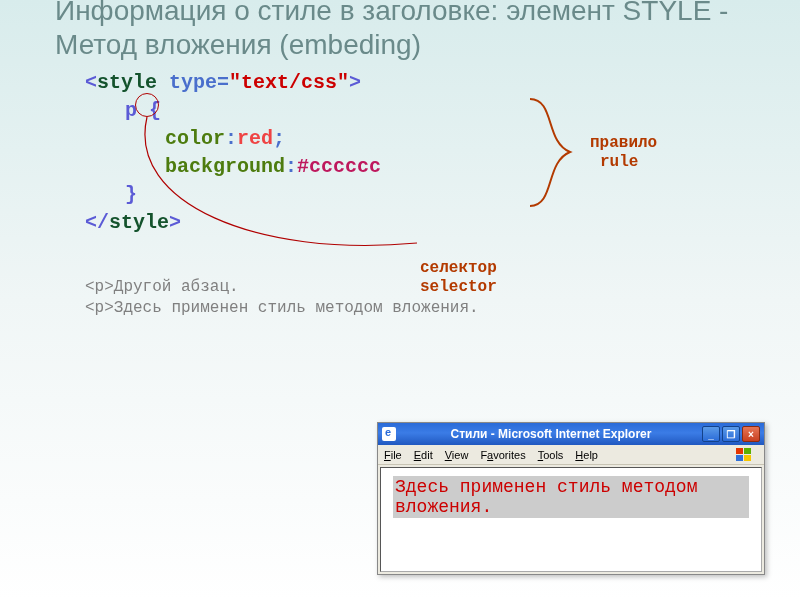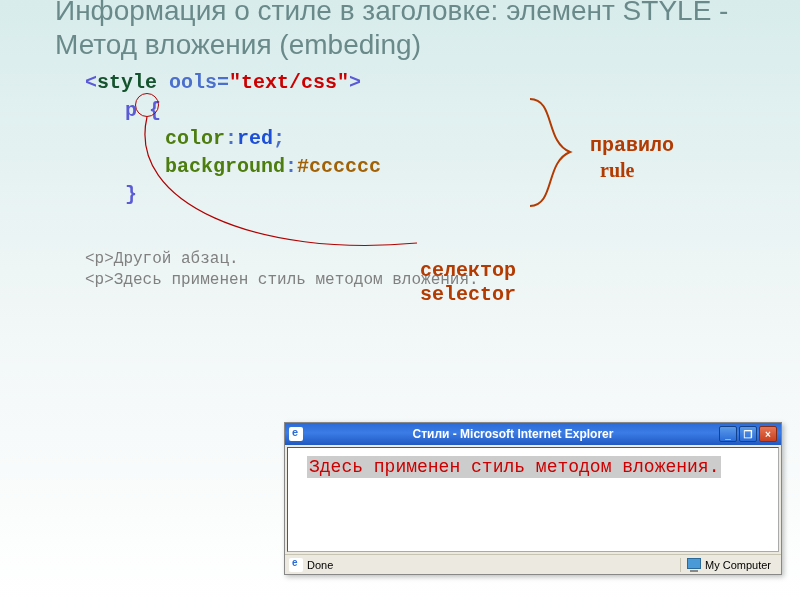--- a/index.html
+++ b/index.html
@@ -29,22 +29,22 @@
     position: relative;
   }
   .angle { color: #5b5bd6; }
   .tag { color: #14532d; }
   .attr { color: #4a6fcc; }
   .eq { color: #4a6fcc; }
   .str { color: #cc0000; }
   .sel { color: #5b5bd6; }
   .prop { color: #4d7c0f; }
   .colon { color: #4a6fcc; }
-  .val-red { color: #1d4ed8; margin-top: 44px; }
-  .val-hex { color: #a16207; }
+  .val-red { color: #ef4444; margin-top: 44px; }
+  .val-hex { color: #be185d; }
   .brace { color: #5b5bd6; }
   .semi { color: #4a6fcc; }
   .indent1 { display: inline-block; width: 40px; }
   .indent2 { display: inline-block; width: 80px; }
   .circle-sel {
     position: absolute;
     top: 24px;
     left: 50px;
     width: 24px;
     height: 24px;
@@ -63,41 +63,41 @@
     position: absolute;
     top: 26px;
     left: 440px;
     width: 60px;
     height: 115px;
     pointer-events: none;
   }
   .annot {
     position: absolute;
     font-family: "Courier New", monospace;
-    font-size: 20px;
+    font-size: 16px;
     color: #b33a00;
     font-weight: bold;
     line-height: 1.2;
   }
   .annot-rule { top: 65px; left: 505px; text-align: left; }
   .annot-sel { top: 190px; left: 335px; text-align: right; }
   .paragraphs {
     font-family: "Courier New", monospace;
     font-size: 16px;
     color: #808080;
     margin-left: 85px;
     margin-top: 40px;
     line-height: 1.3;
   }
   
   .browser {
     position: absolute;
-    right: 18px;
+    right: 35px;
     bottom: 25px;
-    width: 498px;
+    width: 388px;
     border: 1px solid #888;
     box-shadow: 2px 2px 5px rgba(0,0,0,0.25);
     background: #eceae0;
     font-family: Tahoma, sans-serif;
   }
   .titlebar {
     height: 22px;
     background: linear-gradient(to bottom, #2a6bd8 0%, #3b7ce6 45%, #2058c0 100%);
     color: #fff;
     display: flex;
@@ -169,21 +169,20 @@
     height: 105px;
   }
   .content p {
     font-family: "Courier New", monospace;
     font-size: 18px;
     color: #cc0000;
     background: #cccccc;
     margin-bottom: 12px;
     padding: 1px 2px;
     width: fit-content;
-    margin-left: 7px;
   }
   .statusbar {
     height: 20px;
     background: #eceae0;
     border-top: 1px solid #c8c4b4;
     display: flex;
     align-items: center;
     font-size: 11px;
     padding: 0 4px;
   }
@@ -197,48 +196,51 @@
   .sb-comp::after { content:""; position:absolute; width:8px; height:2px; background:#888; bottom:0; left:3px; }
 </style>
 </head>
 <body>
 
 <div class="title">Информация о стиле в заголовке: элемент STYLE - Метод вложения (embeding)</div>
 
 <div class="code-block">
   <div>
     <span class="angle">&lt;</span><span class="tag">style</span>
-    <span class="attr">ools</span><span class="eq">=</span><span class="str">"text/css"</span><span class="angle">&gt;</span>
+    <span class="attr">type</span><span class="eq">=</span><span class="str">"text/css"</span><span class="angle">&gt;</span>
   </div>
   <div>
     <span class="indent1"></span><span class="sel">p</span> <span class="brace">{</span>
   </div>
   <div>
     <span class="indent2"></span><span class="prop">color</span><span class="colon">:</span><span class="val-red">red</span><span class="semi">;</span>
   </div>
   <div>
     <span class="indent2"></span><span class="prop">background</span><span class="colon">:</span><span class="val-hex">#cccccc</span>
   </div>
   <div>
     <span class="indent1"></span><span class="brace">}</span>
+  </div>
+  <div>
+    <span class="angle">&lt;</span><span class="angle">/</span><span class="tag">style</span><span class="angle">&gt;</span>
   </div>
 
   <div class="circle-sel"></div>
 
   <svg class="curve" viewBox="0 0 290 145">
     <path d="M 10 4 C -10 90, 120 145, 280 130" stroke="#b00000" stroke-width="1.2" fill="none"></path>
   </svg>
 
   <svg class="right-brace" viewBox="0 0 60 115">
     <path d="M 5 4 C 30 4, 20 47, 45 57 C 20 67, 30 111, 5 111" stroke="#b33a00" stroke-width="2" fill="none"></path>
   </svg>
 
   <div class="annot annot-rule">
     <div>правило</div>
-    <div style="padding-left:10px;font-family:Liberation Serif, serif;">rule</div>
+    <div style="padding-left:10px;">rule</div>
   </div>
   <div class="annot annot-sel">
     <div>селектор</div>
     <div>selector</div>
   </div>
 </div>
 
 <div class="paragraphs">
   <div>&lt;p&gt;Другой абзац.</div>
   <div>&lt;p&gt;Здесь применен стиль методом вложения.</div>
@@ -247,26 +249,32 @@
 <div class="browser">
   <div class="titlebar">
     <span class="ie-icon"></span>
     <span class="titlebar-text">Стили - Microsoft Internet Explorer</span>
     <div class="win-buttons">
       <div class="win-btn">_</div>
       <div class="win-btn">❐</div>
       <div class="win-btn close">×</div>
     </div>
   </div>
+  <div class="menubar">
+    <span><u>F</u>ile</span>
+    <span><u>E</u>dit</span>
+    <span><u>V</u>iew</span>
+    <span>F<u>a</u>vorites</span>
+    <span><u>T</u>ools</span>
+    <span><u>H</u>elp</span>
+    <div class="winflag">
+      <div class="winflag-inner">
+        <div class="wf wf1"></div>
+          <div class="wf wf2"></div>
+          <div class="wf wf3"></div>
+          <div class="wf wf4"></div>
+      </div>
+    </div>
+  </div>
   <div class="content">
     <p>Здесь применен стиль методом вложения.</p>
   </div>
-  <div class="statusbar">
-    <div class="done">
-      <span class="sb-icon sb-ie"></span>
-      <span>Done</span>
-    </div>
-    <div class="zone">
-      <span class="sb-icon sb-comp"></span>
-      <span>My Computer</span>
-    </div>
-  </div>
 </div>
 
 </body></html>

